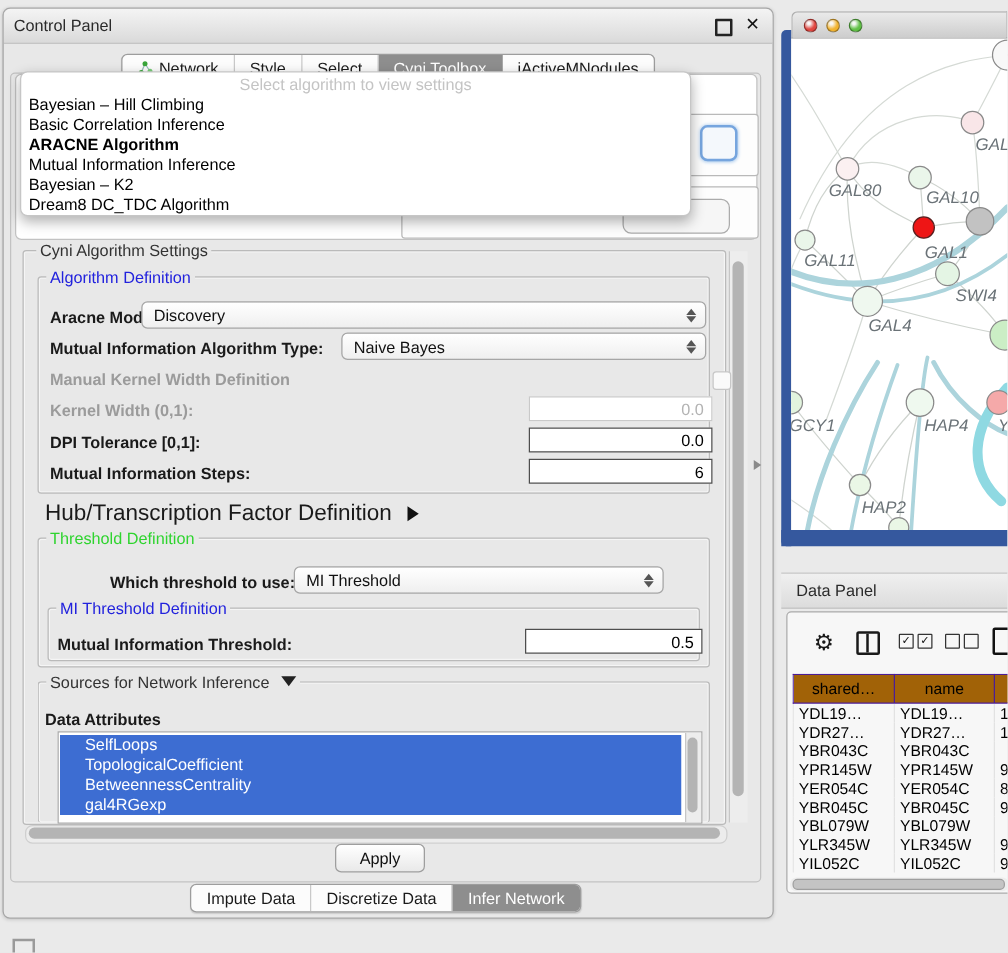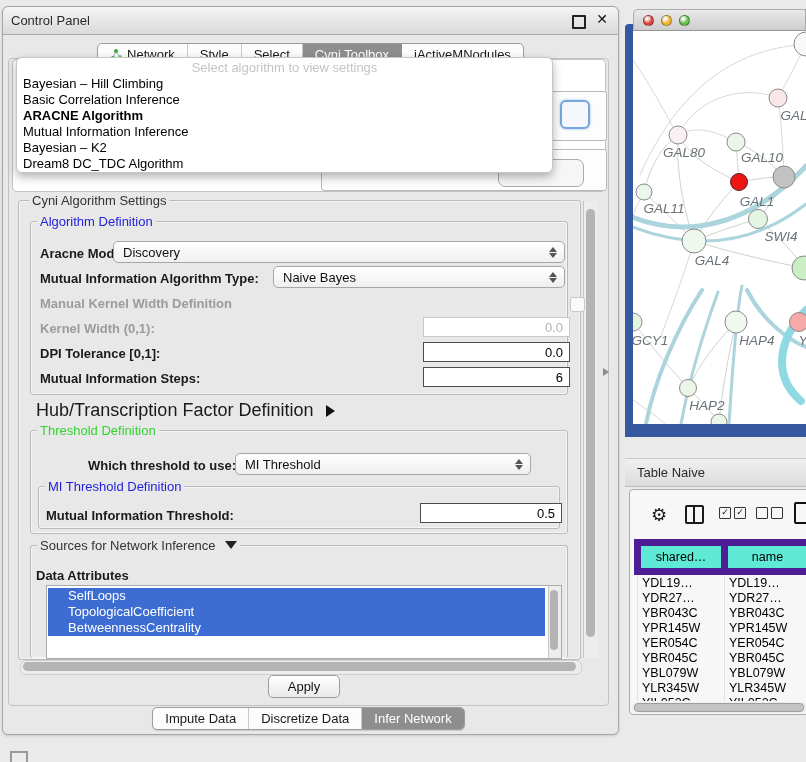--- a/index.html
+++ b/index.html
@@ -78,21 +78,21 @@
   .tp-title{left:12px;top:6px;font-size:13px;color:#2A2A2A;}
   .tp-body{left:629px;top:489px;width:180px;height:224px;background:#F7F7F7;
            border:1px solid #ABABAB;border-radius:4px;}
   .ticon{position:absolute;top:14px;color:#1A1A1A;}
   .cols-icon{width:15px;height:15px;border:2px solid #1A1A1A;border-radius:2px;}
   .cols-icon:before{content:"";position:absolute;left:6px;top:0;width:2px;height:15px;background:#1A1A1A;}
   .cbx{position:absolute;top:17px;width:10px;height:10px;border:1.5px solid #333;border-radius:1px;
        font-size:9px;line-height:9px;text-align:center;color:#111;font-weight:bold;}
   .doc-icon{width:16px;height:18px;border:2px solid #111;border-radius:2px 6px 2px 2px;}
   table.tp{border-collapse:collapse;font-size:12.5px;table-layout:fixed;}
-  table.tp th{background:#5eead4;border:7px solid #4c1d95;font-weight:normal;height:20px;
+  table.tp th{background:#a16207;border:1px solid #4c1d95;font-weight:normal;height:20px;
               overflow:hidden;white-space:nowrap;}
   table.tp td{height:15px;padding:0 0 0 4px;overflow:hidden;white-space:nowrap;color:#000;
               border-left:1px solid #E2E2E2;}
   .hthumb{background:#C4C4C4;border:1px solid #9F9F9F;border-radius:4px;}
   .divider-arrow{left:603px;top:368px;width:0;height:0;border-top:4px solid transparent;
                  border-bottom:4px solid transparent;border-left:6px solid #8A8A8A;}
   .mini-sq{left:10px;top:751px;width:14px;height:14px;border:2px solid #9A9A9A;background:#ECECEC;}
 </style>
 </head>
 <body>
@@ -206,20 +206,21 @@
     <span>Sources for Network Inference</span>
     <span class="arrow-d" style="margin-left:6px;"></span>
   </span>
 </div>
 <span class="abs lbl" style="left:36px;top:568px;">Data Attributes</span>
 <div class="abs attrlist" style="left:46px;top:585px;width:514px;height:72px;">
   <div id="attr-items" style="margin:2px 0 0 1px;width:497px;">
       <div class="attr-item" style="background: rgb(61, 109, 210);">SelfLoops</div>
       <div class="attr-item" style="background: rgb(61, 109, 210);">TopologicalCoefficient</div>
       <div class="attr-item" style="background: rgb(61, 109, 210);">BetweennessCentrality</div>
+      <div class="attr-item" style="background: rgb(61, 109, 210);">gal4RGexp</div>
     </div>
   <div class="abs scroll-v" style="right:0;top:0;width:12px;height:72px;">
     <div class="abs thumb" style="left:1px;top:4px;width:8px;height:60px;"></div>
   </div>
 </div>
 
 <div class="abs" style="left:20px;top:660px;width:560px;height:13px;background:#ECECEC;border:1px solid #CFCFCF;border-radius:6px;">
   <div class="abs thumb" style="left:2px;top:1px;width:553px;height:9px;"></div>
 </div>
 
@@ -302,21 +303,21 @@
       <text x="757" y="345" text-anchor="middle" font-size="13.5" fill="#6A7277" font-family="&quot;Liberation Sans&quot;, sans-serif">HAP4</text>
       <circle cx="799" cy="322" r="9.5" fill="#F5A9A9" stroke="#8A8A8A" stroke-width="1"></circle>
       <text x="803" y="345" text-anchor="middle" font-size="13.5" fill="#6A7277" font-family="&quot;Liberation Sans&quot;, sans-serif">Y</text>
       <circle cx="688" cy="388" r="8.5" fill="#EAF7E6" stroke="#8A8A8A" stroke-width="1"></circle>
       <text x="707" y="410" text-anchor="middle" font-size="13.5" fill="#6A7277" font-family="&quot;Liberation Sans&quot;, sans-serif">HAP2</text>
       <circle cx="719" cy="422" r="8" fill="#EAF7E6" stroke="#8A8A8A" stroke-width="1"></circle>
     </svg>
 </div>
 
 <div class="abs tp-titlebar">
-  <span class="abs tp-title">Table Naive</span>
+  <span class="abs tp-title">Data Panel</span>
 </div>
 <div class="abs tp-body">
   <span class="ticon" style="left:21px;font-size:18px;">⚙</span>
   <div class="ticon cols-icon" style="left:55px;top:15px;"></div>
   <div class="cbx" style="left:89px;">✓</div>
   <div class="cbx" style="left:104px;">✓</div>
   <div class="cbx" style="left:126px;"></div>
   <div class="cbx" style="left:141px;"></div>
   <div class="ticon doc-icon" style="left:164px;top:12px;"></div>
 

